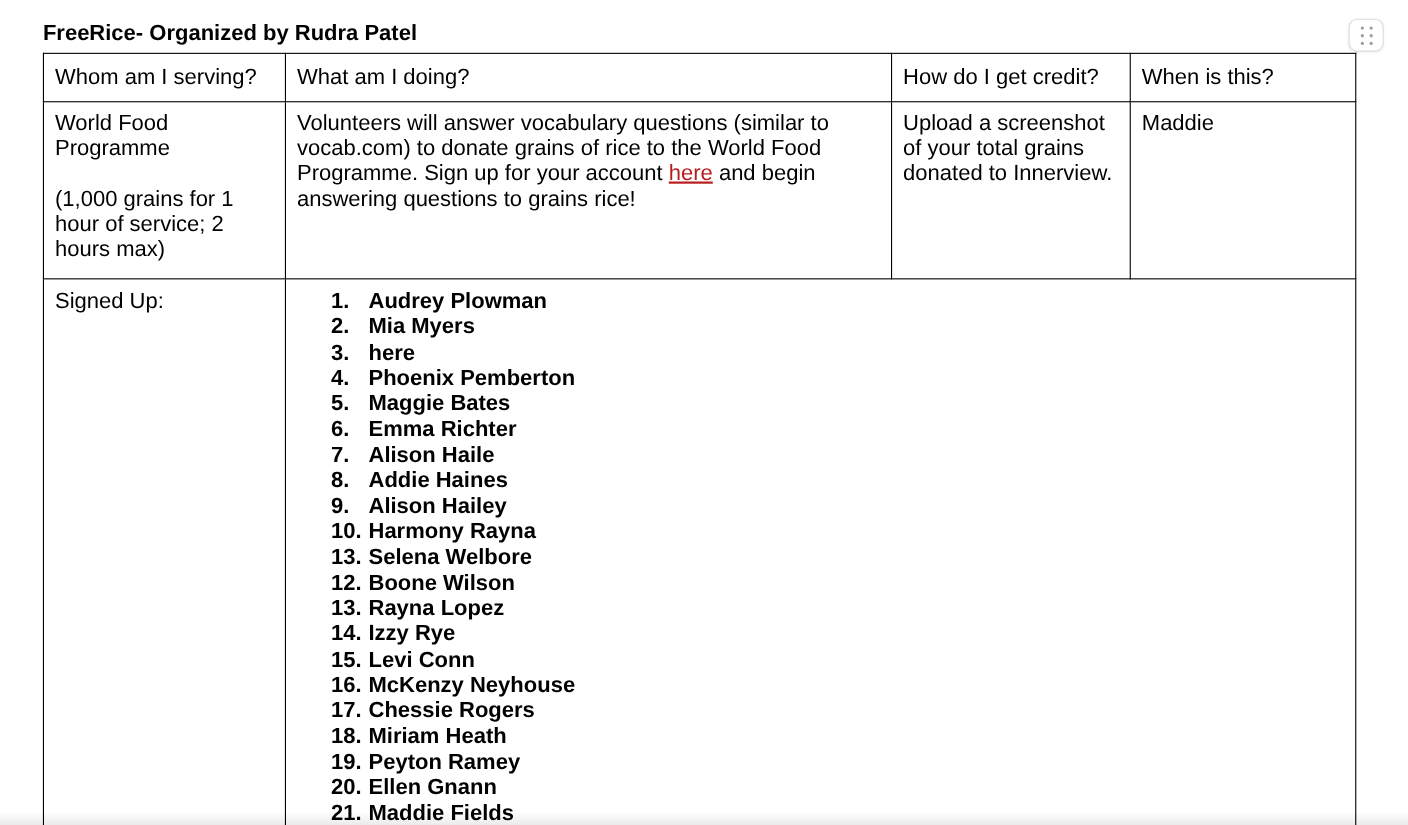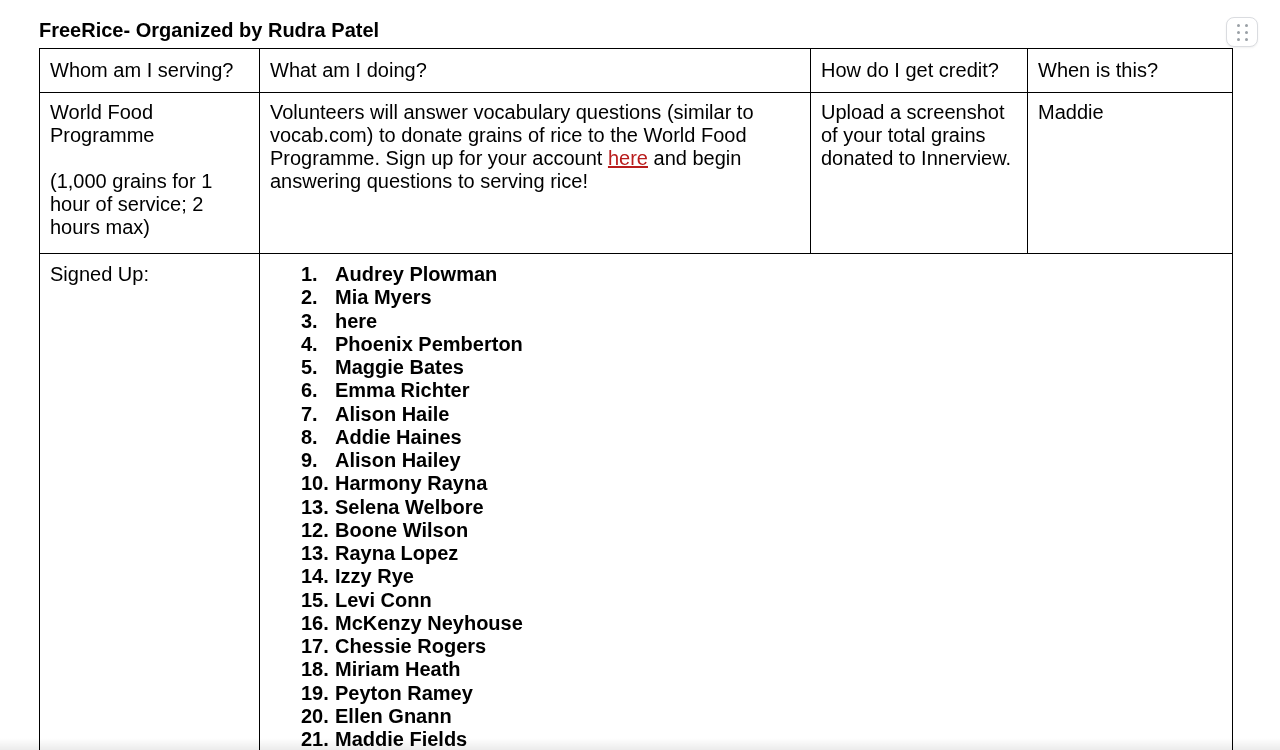--- a/index.html
+++ b/index.html
@@ -115,21 +115,21 @@
       <th>How do I get credit?</th>
       <th>When is this?</th>
     </tr>
     <tr class="content-row">
       <td>
         <div>World Food Programme</div>
         <div class="spacer-line"></div>
         <div>(1,000 grains for 1 hour of service; 2 hours max)</div>
       </td>
       <td>
-        <span>Volunteers will answer vocabulary questions (similar to vocab.com) to donate grains of rice to the World Food Programme. Sign up for your account </span><a class="doc-link" href="#">here</a><span> and begin answering questions to serving rice!</span>
+        <span>Volunteers will answer vocabulary questions (similar to vocab.com) to donate grains of rice to the World Food Programme. Sign up for your account </span><a class="doc-link" href="#">here</a><span> and begin answering questions to grains rice!</span>
       </td>
       <td>Upload a screenshot of your total grains donated to Innerview.</td>
       <td>Maddie</td>
     </tr>
     <tr class="signup-row">
       <td>
         <span class="signedup-label">Signed Up:</span>
       </td>
       <td colspan="3">
         <div class="signup-list">

